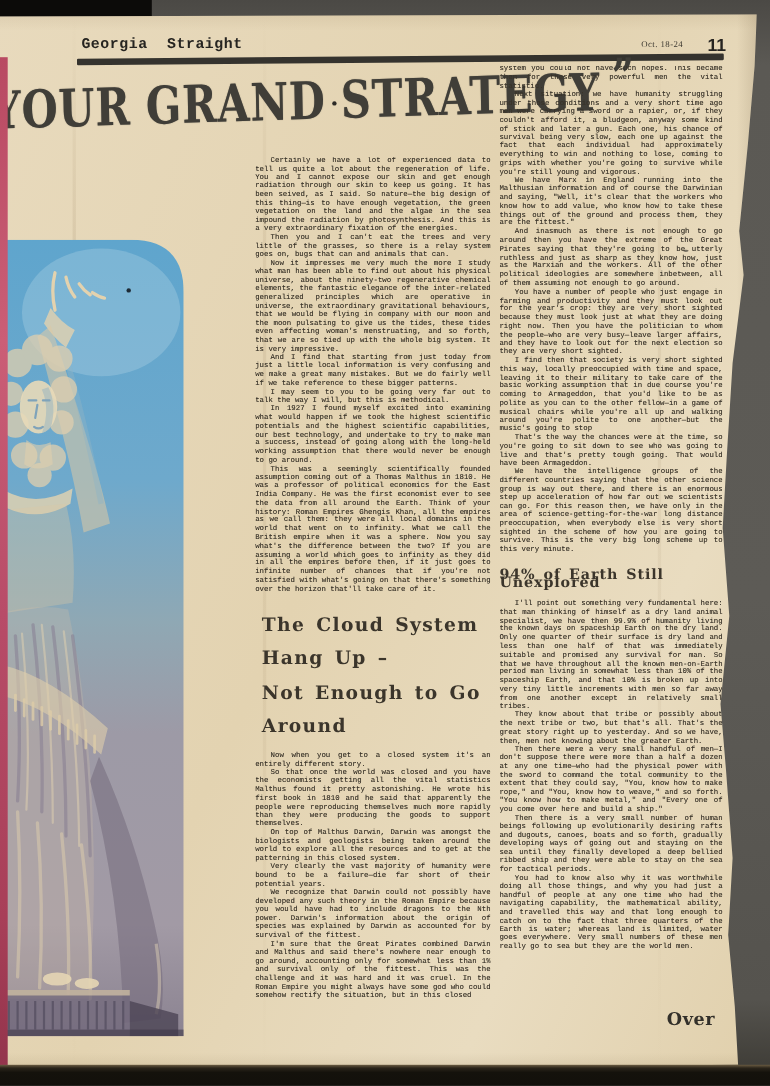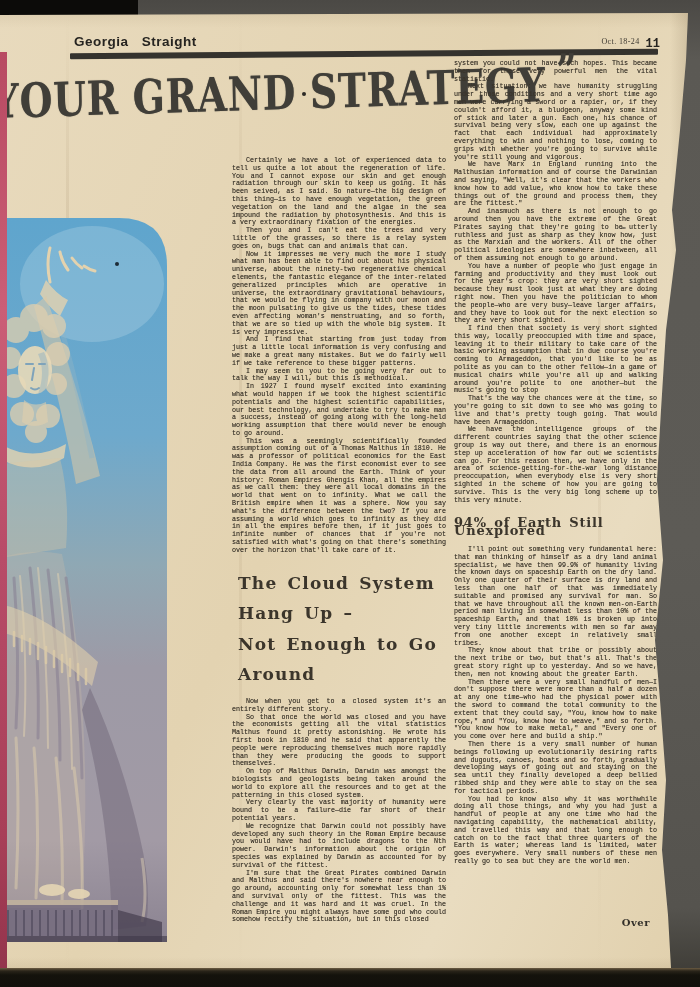--- a/index.html
+++ b/index.html
@@ -18,50 +18,50 @@
     background:linear-gradient(to bottom,rgba(140,115,80,0),rgba(140,115,80,.16) 25%,rgba(140,115,80,.10) 70%,rgba(140,115,80,0));}
   .crease.c1{left:66px;}
   .crease.c2{left:239px;opacity:.8;}
   .crease.c3{left:598px;opacity:.65;}
   .speck{position:absolute;border-radius:50%;background:#2c2a26;}
   .pink-strip{position:absolute;left:0;top:52px;width:7px;height:920px;
     background:linear-gradient(to bottom,#b84a62,#cb5e76 28%,#b84c68 55%,#a83f58 85%,#93344c);}
   .bottom-strip{position:absolute;left:0;top:968px;width:700px;height:19px;
     background:linear-gradient(to bottom,#6b5c42 0,#2a241a 3px,#14120c 7px,#12100b 100%);}
 
-  .masthead{position:absolute;left:74px;top:34px;font-family:Liberation Sans, sans-serif;
+  .masthead{position:absolute;left:74px;top:34px;font-family:Liberation Mono, monospace;
     font-weight:700;font-size:13.5px;letter-spacing:.5px;word-spacing:9px;color:#262420;}
   .date-block{position:absolute;left:556px;top:33px;width:104px;text-align:right;color:#3c3830;}
   .issue-date{font-family:"Liberation Serif",serif;font-size:8px;letter-spacing:.4px;vertical-align:3px;}
-  .page-number{font-family:Liberation Mono, monospace;font-weight:700;font-size:12px;margin-left:6px;color:#262420;}
+  .page-number{font-family:Liberation Sans, sans-serif;font-weight:700;font-size:16px;margin-left:22px;color:#262420;}
   .header-rule{position:absolute;left:70px;top:51px;width:588px;height:6px;background:#35332e;
     transform:rotate(-.45deg);border-radius:1px;}
 
   .headline{position:absolute;left:-8px;top:74px;margin:0;white-space:nowrap;
     font-family:"DejaVu Serif",serif;font-weight:800;font-size:47px;letter-spacing:1px;
     color:#403e38;transform:scaleX(.80) rotate(-1.4deg);transform-origin:0 50%;
     text-shadow:0 0 1px rgba(64,62,56,.6);}
   .headline .quote{display:inline-block;position:relative;top:-15px;margin-left:14px;font-size:44px;}
 
   .illustration{position:absolute;left:0;top:218px;}
 
   .col{position:absolute;color:#3a342a;font-family:"Liberation Mono","DejaVu Sans Mono",monospace;
     font-size:6.7px;line-height:7.8px;text-align:justify;overflow:hidden;
     text-shadow:0 0 .4px rgba(58,52,42,.55);}
   .col p{margin:0;text-indent:14px;}
-  .col-mid{left:232px;top:157px;width:214px;height:800px;}
+  .col-mid{left:232px;top:143px;width:214px;height:800px;}
   .col-right{left:454px;top:60px;width:203px;height:870px;}
   .col-right .sec1 p:first-child{text-indent:0;}
   .subhead{font-family:"DejaVu Serif",serif;color:#3b352b;text-align:left;text-shadow:none;}
   .subhead-mid{white-space:pre-line;font-size:17px;font-weight:600;letter-spacing:1.2px;
     word-spacing:3px;line-height:1.8;margin:13px 0 8px 6px;}
   .subhead-right{font-size:13px;font-weight:700;letter-spacing:.8px;word-spacing:2px;
     margin:15px 0 11px 0;}
   .over{position:absolute;left:560px;top:917px;width:90px;text-align:right;
-    font-family:"DejaVu Serif",serif;font-weight:700;font-size:10px;color:#33302a;
+    font-family:"DejaVu Serif",serif;font-weight:700;font-size:16px;color:#33302a;
     letter-spacing:.5px;}
 </style>
 </head>
 <body>
 
 <div class="stage">
 
   <div class="top-strip-black"></div>
 
   <div class="paper">

